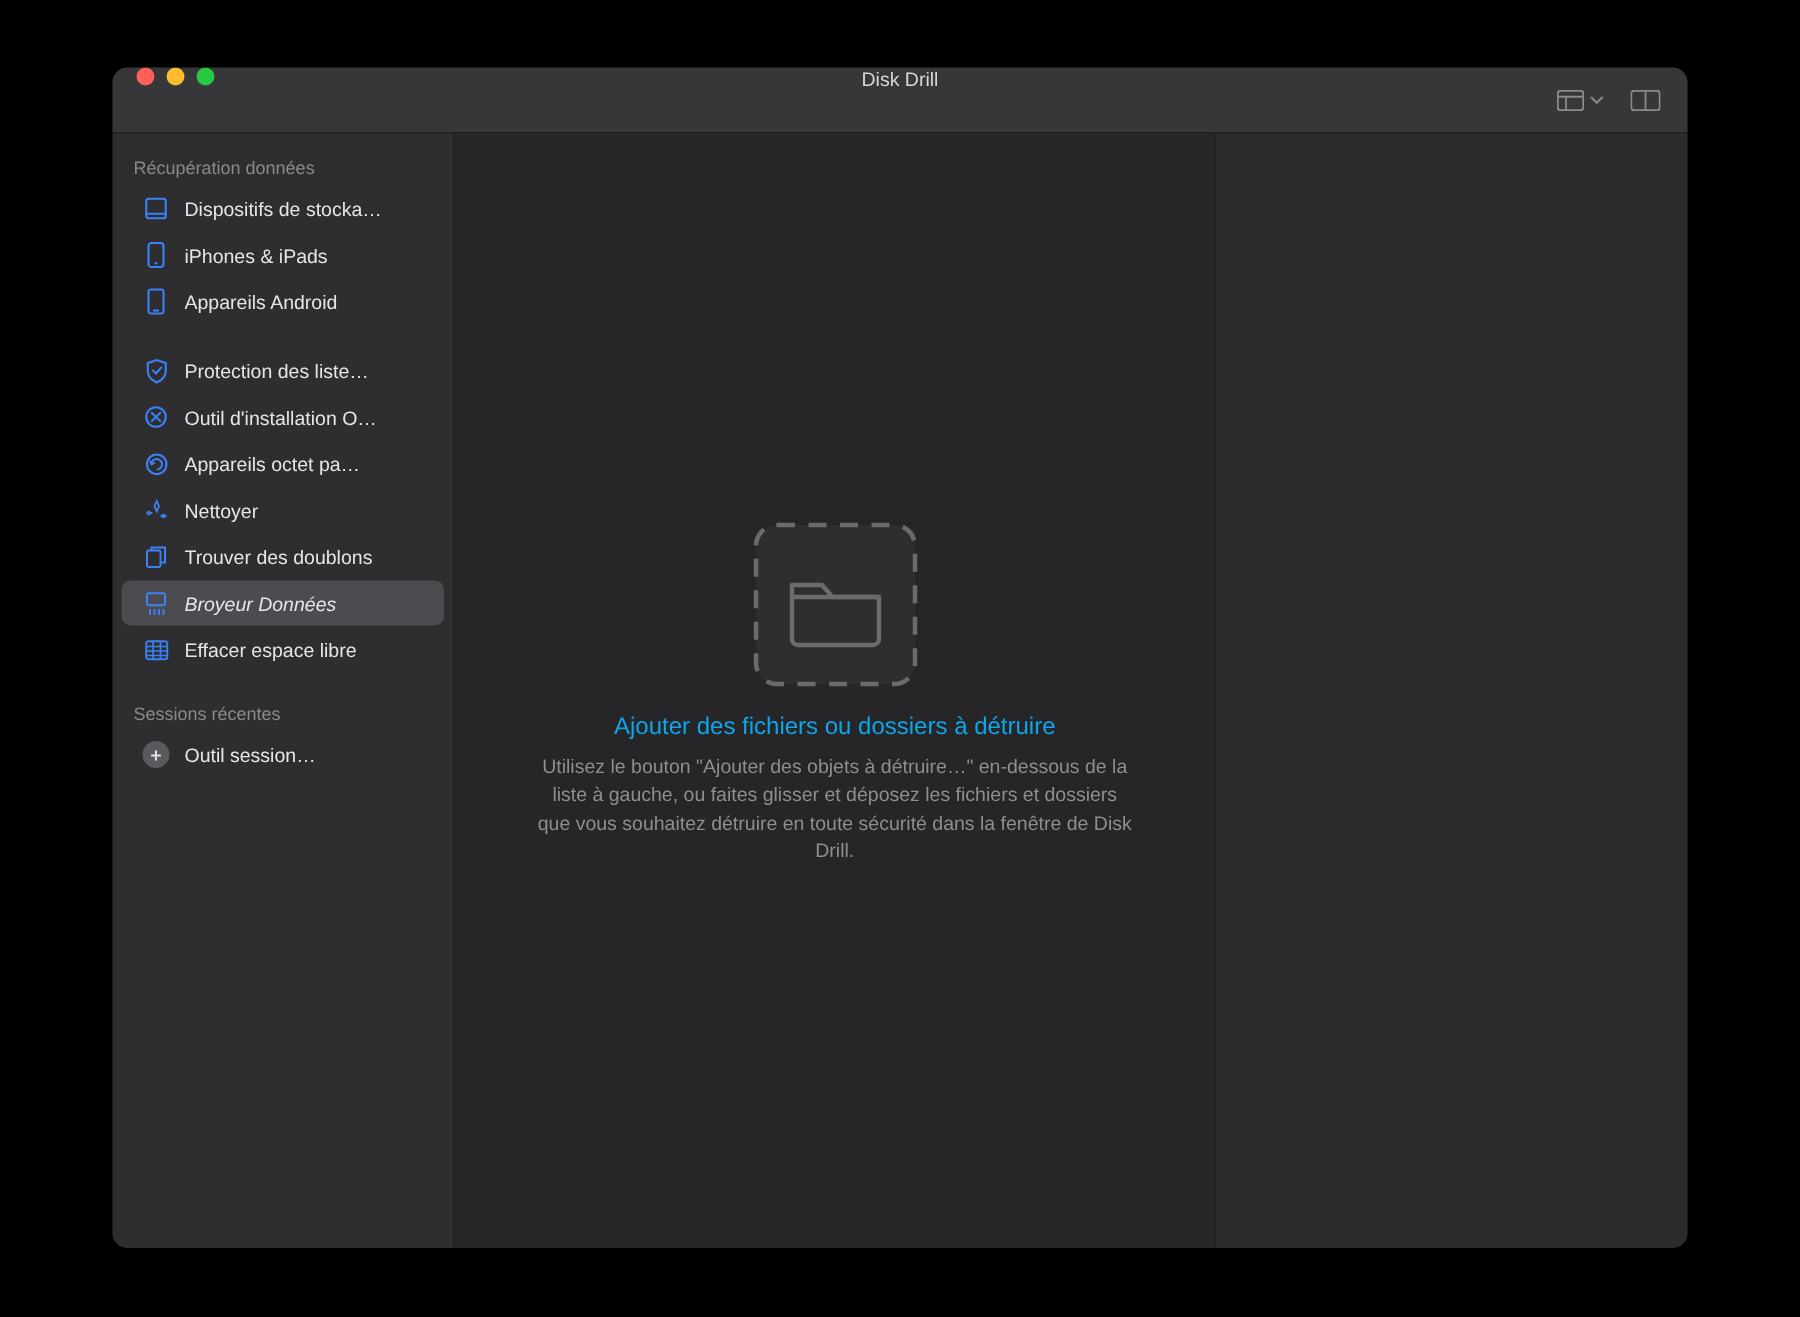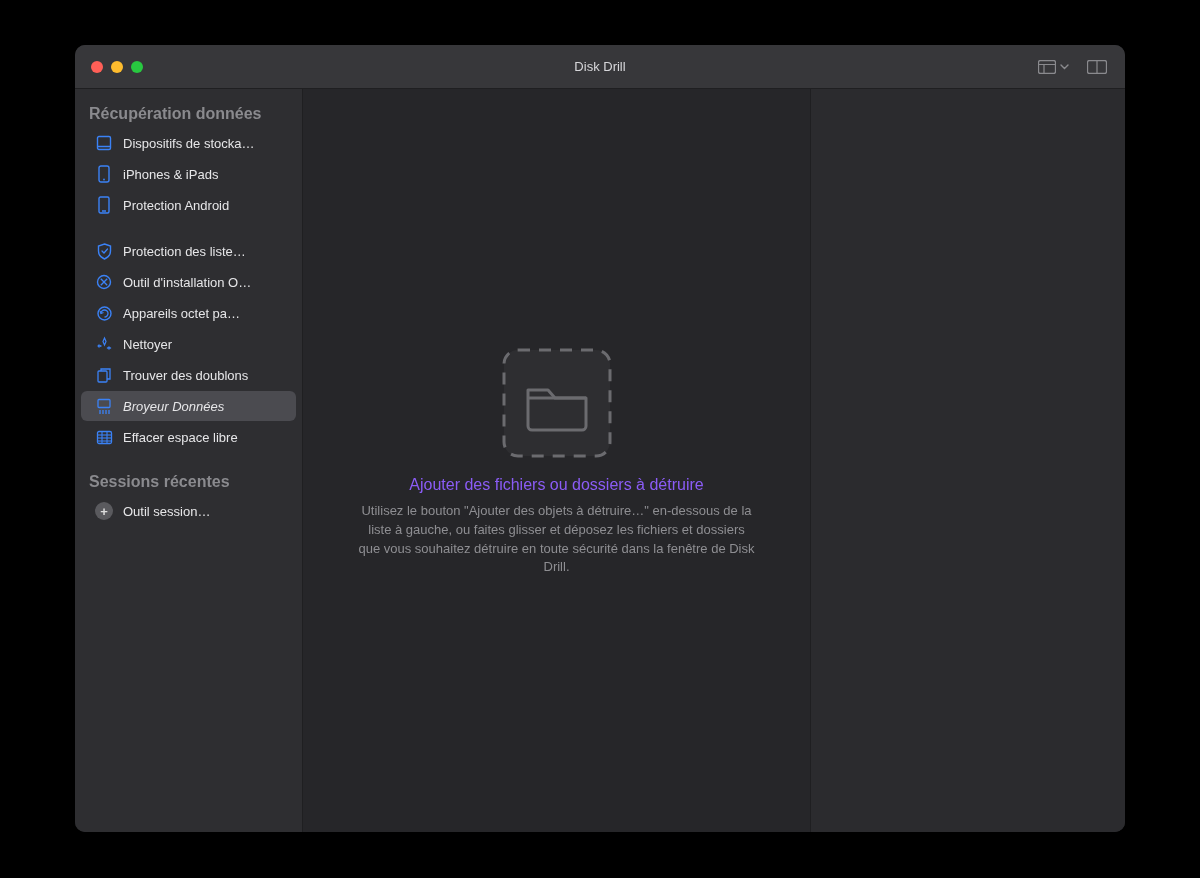--- a/index.html
+++ b/index.html
@@ -21,21 +21,20 @@
     border-radius: 10px;
     box-shadow: 0 20px 60px rgba(0,0,0,0.6);
     display: flex;
     flex-direction: column;
     overflow: hidden;
   }
   .titlebar {
     height: 44px;
     background: #37373a;
     display: flex;
-    align-items: center;
     position: relative;
     border-bottom: 1px solid #1f1f21;
     flex-shrink: 0;
   }
   .traffic-lights {
     display: flex;
     gap: 8px;
     padding-left: 16px;
   }
   .tl { width: 12px; height: 12px; border-radius: 50%; }
@@ -67,22 +66,22 @@
   }
   .sidebar {
     width: 228px;
     background: #2e2e31;
     border-right: 1px solid #1f1f21;
     padding-top: 10px;
     overflow: hidden;
   }
   .section-label {
     color: #8a8a8e;
-    font-size: 16px;
-    font-weight: 700;
+    font-size: 12px;
+    font-weight: 400;
     padding: 6px 14px 4px 14px;
   }
   .sidebar-item {
     display: flex;
     align-items: center;
     gap: 10px;
     height: 30px;
     padding: 0 10px 0 14px;
     color: #e6e6e8;
     font-size: 13px;
@@ -127,21 +126,21 @@
   .drop-area {
     flex:1;
     display:flex;
     flex-direction:column;
     align-items:center;
     justify-content:center;
     padding: 0 40px;
     text-align:center;
   }
   .drop-heading {
-    color: #8b5cf6;
+    color: #0ea5e9;
     font-size: 16px;
     font-weight: 500;
     margin-top: 14px;
   }
   .drop-sub {
     color: #8e8e92;
     font-size: 13px;
     line-height: 1.45;
     margin-top: 8px;
     max-width: 400px;
@@ -221,21 +220,21 @@
         <span class="sb-label">iPhones &amp; iPads</span>
       </div>
 
       <div class="sidebar-item">
         <span class="sb-icon">
           <svg width="12" height="18" viewBox="0 0 12 18">
               <rect x="1" y="1" width="10" height="16" rx="1.5" fill="none" stroke="#3b82f6" stroke-width="1.4"></rect>
               <line x1="4" y1="15" x2="8" y2="15" stroke="#3b82f6" stroke-width="1.3"></line>
             </svg>
         </span>
-        <span class="sb-label">Protection Android</span>
+        <span class="sb-label">Appareils Android</span>
       </div>
 
 
       <div class="section-gap"></div>
 
 
       <div class="sidebar-item">
         <span class="sb-icon">
           <svg width="15" height="17" viewBox="0 0 15 17">
               <path d="M7.5 1 L13.5 3 V8 C13.5 12 11 14.5 7.5 16 C4 14.5 1.5 12 1.5 8 V3 Z" fill="none" stroke="#3b82f6" stroke-width="1.4"></path>

